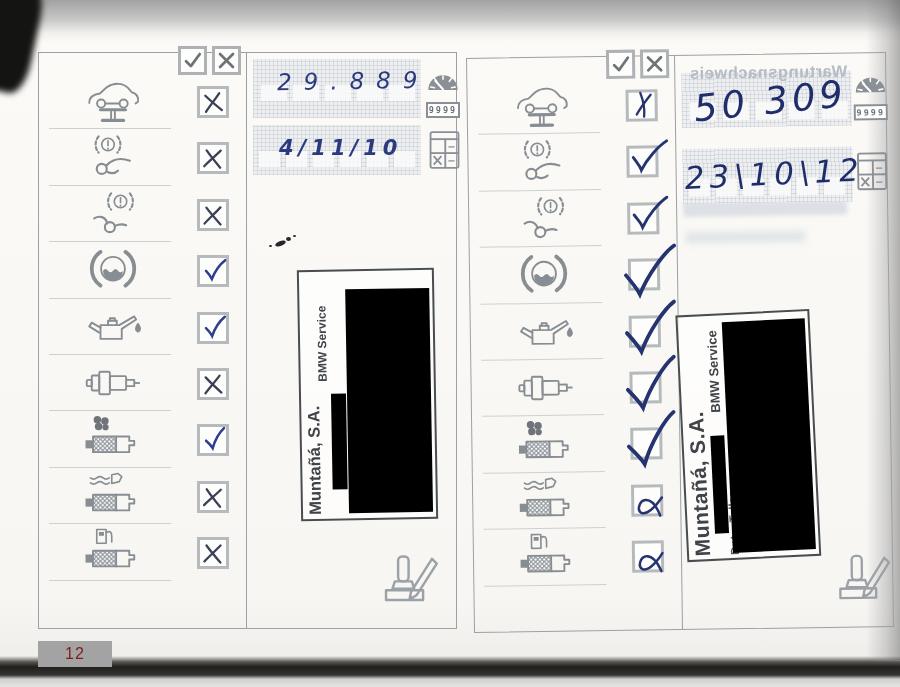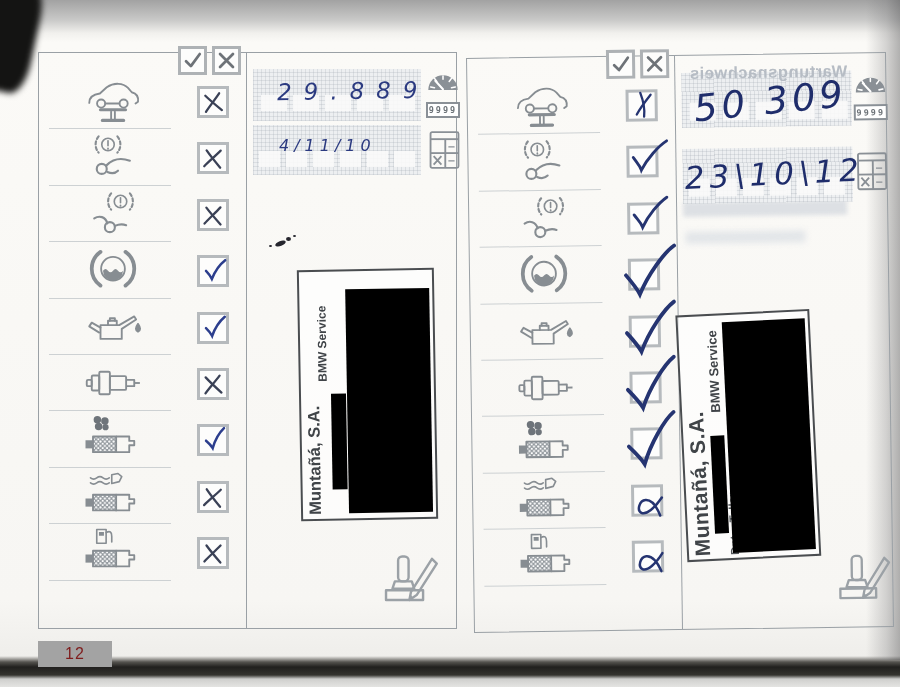--- a/index.html
+++ b/index.html
@@ -28,25 +28,25 @@
   .sep{position:absolute;left:2px;bottom:0;width:122px;border-bottom:1.2px solid #cdd1d3;}
 
   .fields{position:absolute;left:207px;top:0;bottom:0;right:0;border-left:1.8px solid #9aa0a5;}
   .field{position:absolute;background-color:#edeff1;
     background-image:repeating-linear-gradient(0deg,rgba(150,158,168,.22) 0 1px,transparent 1px 4px),
       repeating-linear-gradient(90deg,rgba(150,158,168,.22) 0 1px,transparent 1px 4px);}
   .cell{position:absolute;top:26px;height:16px;background:#fafafa;opacity:.9;}
   .panel-right .cell{top:30px;height:18px;}
   .hw{position:absolute;font-family:"DejaVu Sans",sans-serif;font-style:italic;z-index:2;white-space:nowrap;}
 
-  .f-mil-l{left:6px;top:16px;width:168px;height:52px;}
+  .f-mil-l{left:6px;top:6px;width:168px;height:59px;}
   .hw-mil-l{left:24px;top:9px;font-size:23px;letter-spacing:12px;color:#2b3a80;transform:rotate(-1deg);}
   .odo-l{left:179px;top:13px;}
   .f-date-l{left:6px;top:72px;width:168px;height:50px;}
-  .hw-date-l{left:26px;top:11px;font-size:16px;letter-spacing:5px;color:#2b3a80;}
+  .hw-date-l{left:26px;top:11px;font-size:21px;letter-spacing:5px;color:#2b3a80;font-weight:bold;}
   .cal-l{left:182px;top:72px;}
   .smudge{position:absolute;left:28px;top:186px;width:30px;height:14px;}
   .smudge i{position:absolute;background:#26262e;border-radius:50%;display:block;}
   .sm1{left:0;top:2px;width:11px;height:5px;transform:rotate(-20deg);}
   .sm2{left:11px;top:-2px;width:5px;height:4px;}
   .sm3{left:18px;top:-4px;width:3px;height:2px;}
   .sm4{left:-6px;top:6px;width:3px;height:2px;}
   .stamp{position:absolute;border:2.4px solid #4a4d50;background:rgba(255,255,255,.65);}
   .stamp-l{left:52px;top:216px;width:133px;height:247px;transform:rotate(-1deg);}
   .sign{position:absolute;}

